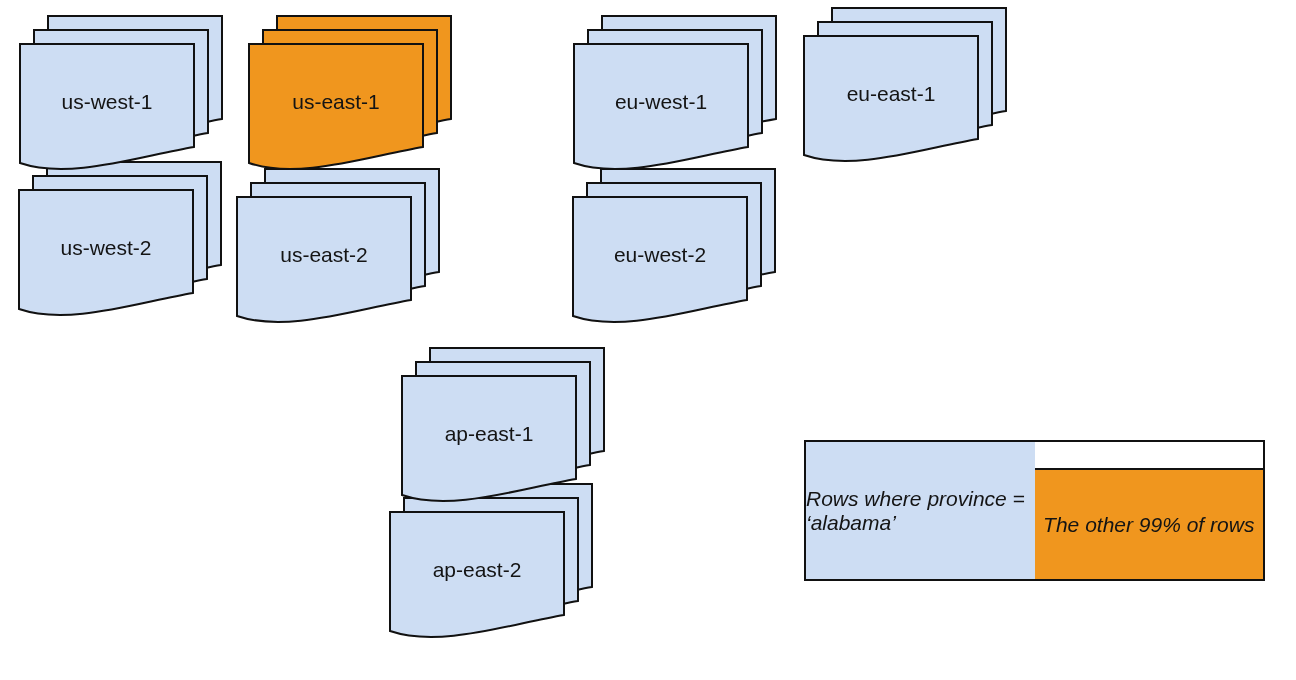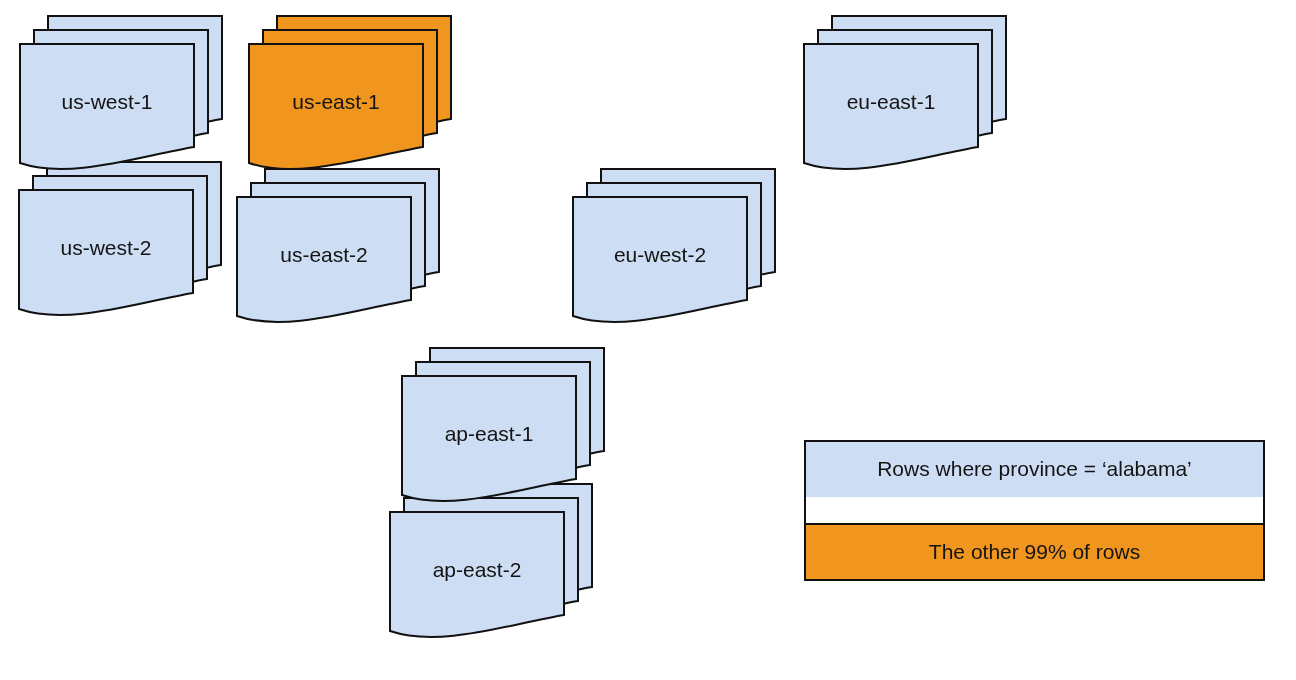--- a/index.html
+++ b/index.html
@@ -28,21 +28,22 @@
   }
   .z-front{z-index:2;}
   .z-back{z-index:1;}
   #legend{
     position:absolute;
     left:804px;top:440px;
     width:461px;height:141px;
     border:2px solid var(--stroke);
     box-sizing:border-box;
     display:flex;
-    flex-direction:column;
+    flex-direction:row;
+    font-style:italic;
   }
   .legend-row{
     flex:1;
     display:flex;
     align-items:center;
     justify-content:center;
     font-size:21px;
     color:var(--text);
   }
   .legend-row + .legend-row{border-top:2px solid var(--stroke);margin-top:26px;}
@@ -71,22 +72,30 @@
 
   <div class="stack z-front variant-orange" style="left:249px;top:16px">
     <svg width="206" height="160" viewBox="0 0 206 160">
       <use href="#doc-shape" x="28" y="0"></use>
       <use href="#doc-shape" x="14" y="14"></use>
       <use href="#doc-shape" x="0" y="28"></use>
       <text class="stack-label" x="87" y="85">us-east-1</text>
     </svg>
   </div>
 
+  <div class="stack z-front variant-blue" style="left:574px;top:16px">
+    <svg width="206" height="160" viewBox="0 0 206 160">
+      <use href="#doc-shape" x="28" y="0"></use>
+      <use href="#doc-shape" x="14" y="14"></use>
+      <use href="#doc-shape" x="0" y="28"></use>
+      <text class="stack-label" x="87" y="85">eu-west-1</text>
+    </svg>
+  </div>
 
-  <div class="stack z-front variant-blue" style="left:804px;top:16px">
+  <div class="stack z-front variant-blue" style="left:804px;top:8px">
     <svg width="206" height="160" viewBox="0 0 206 160">
       <use href="#doc-shape" x="28" y="0"></use>
       <use href="#doc-shape" x="14" y="14"></use>
       <use href="#doc-shape" x="0" y="28"></use>
       <text class="stack-label" x="87" y="85">eu-east-1</text>
     </svg>
   </div>
 
   <div class="stack z-back variant-blue" style="left:19px;top:162px">
     <svg width="206" height="160" viewBox="0 0 206 160">

